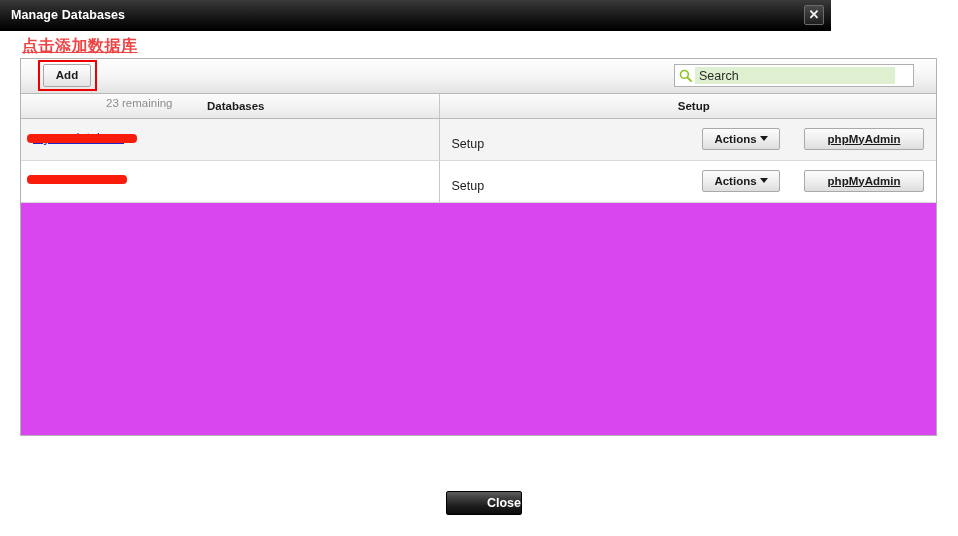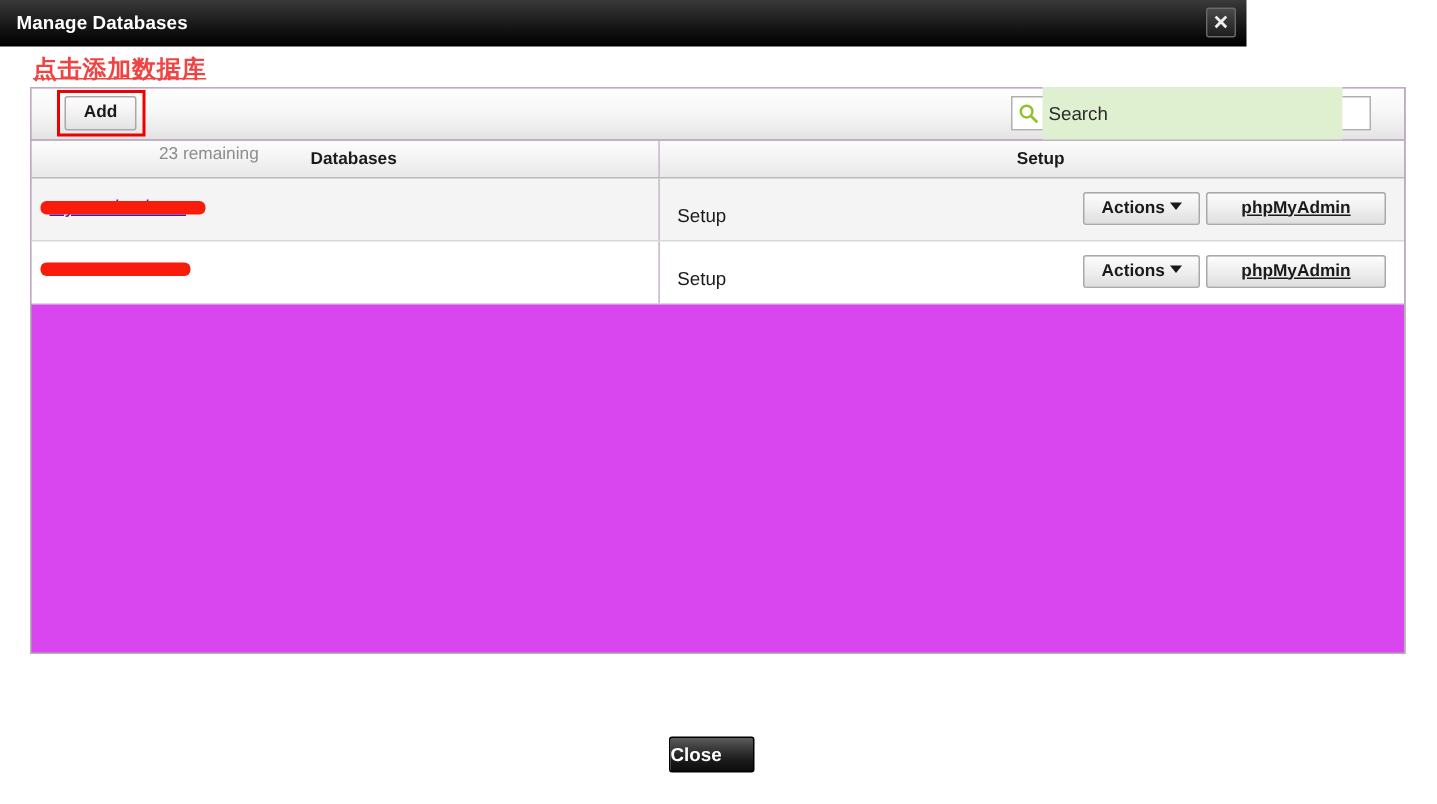--- a/index.html
+++ b/index.html
@@ -128,21 +128,21 @@
   .search-icon {
     width: 20px;
     height: 21px;
     flex: 0 0 20px;
     display: flex;
     align-items: center;
     justify-content: center;
   }
   .search-input {
     flex: 1 1 auto;
-    height: 35px;
+    height: 17px;
     margin: 0 18px 0 0;
     border: 0;
     outline: none;
     padding: 0 0 0 4px;
     background: #dff0d0;
     font-family: "Liberation Sans", sans-serif;
     font-size: 12.5px;
     color: #2b2b2b;
   }
   .search-input::placeholder { color: #2b2b2b; opacity: 1; }
@@ -211,21 +211,21 @@
     width: 100%;
     height: 41px;
     display: flex;
     align-items: center;
   }
   .status-text { white-space: nowrap; margin-top: 10px; }
   .row-buttons {
     position: absolute;
     right: 12px; top: 9px;
     display: flex;
-    gap: 4px;
+    gap: 24px;
   }
   .btn {
     background: linear-gradient(to bottom, #fcfcfc 0%, #efefef 50%, #dedede 100%);
     border: 1px solid #a9a9a9;
     border-radius: 2px;
     box-sizing: border-box;
     height: 22px;
     font-size: 11.5px;
     font-weight: bold;
     color: #1a1a1a;
@@ -244,30 +244,30 @@
     border-top: 5px solid #1a1a1a;
     vertical-align: middle;
     position: relative;
     top: -1px;
   }
 
   
   .close-button {
     position: absolute;
     left: 446px; top: 491px;
-    width: 57px; height: 24px;
+    width: 76px; height: 24px;
     background: linear-gradient(to bottom, #5d5d5d 0%, #3c3c3c 30%, #1c1c1c 65%, #0c0c0c 100%);
     border: 1px solid #000000;
     border-radius: 2px;
     box-sizing: border-box;
     color: #ffffff;
     font-size: 12.5px;
     font-weight: bold;
     line-height: 22px;
-    text-align: left;
+    text-align: right;
     cursor: pointer;
   }
 </style>
 </head>
 <body>
 
 <div class="titlebar">
   <div class="titlebar-title">Manage Databases</div>
   <div class="titlebar-close">✕</div>
 </div>

